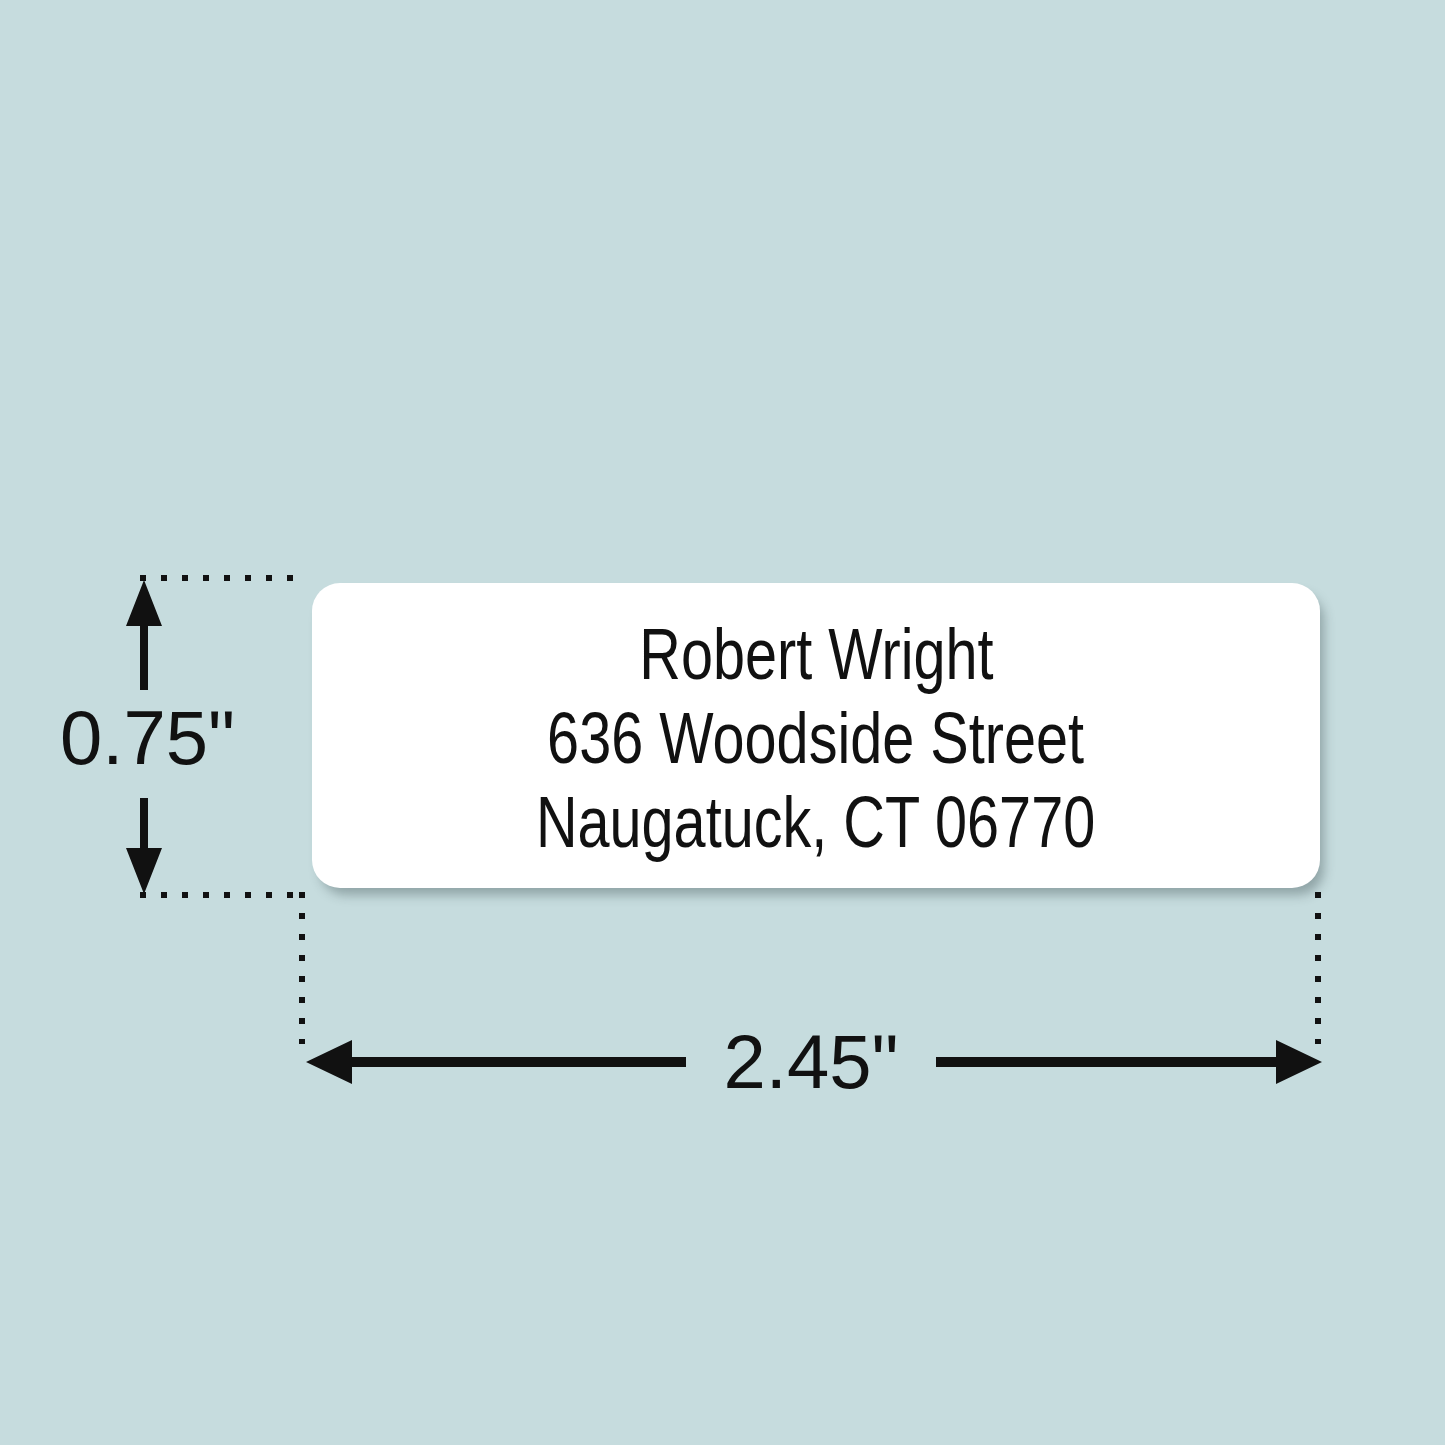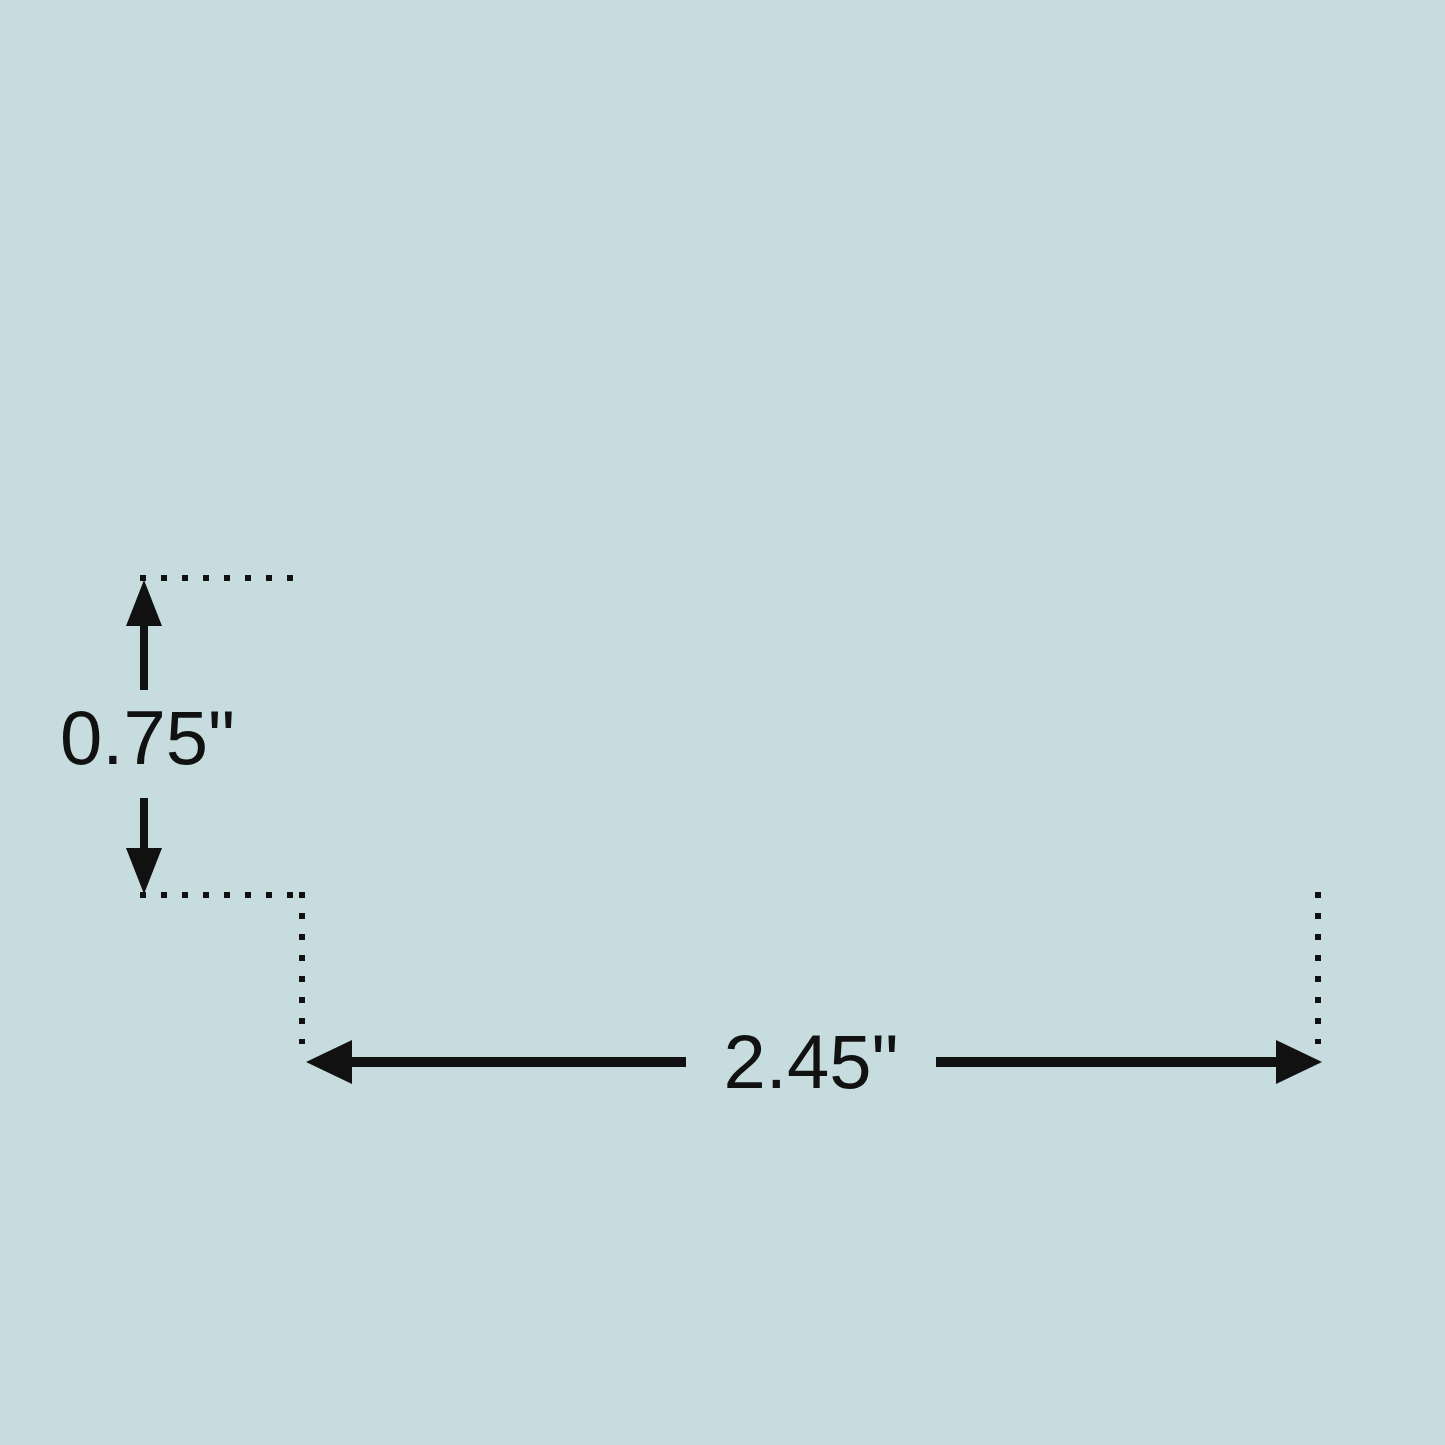--- a/index.html
+++ b/index.html
@@ -160,14 +160,19 @@
   </div>
 
   <div id="dim-h-label">2.45"</div>
 
   <div id="dim-h-right">
     <svg width="386" height="44" viewBox="0 0 386 44" xmlns="http://www.w3.org/2000/svg">
       <polygon points="386,22 340,0 340,17 0,17 0,27 340,27 340,44" fill="#111111"></polygon>
     </svg>
   </div>
 
+  <div id="label-card">
+    <div class="addr-line">Robert Wright</div>
+    <div class="addr-line">636 Woodside Street</div>
+    <div class="addr-line">Naugatuck, CT 06770</div>
+  </div>
 
 </div>
 
 </body></html>

